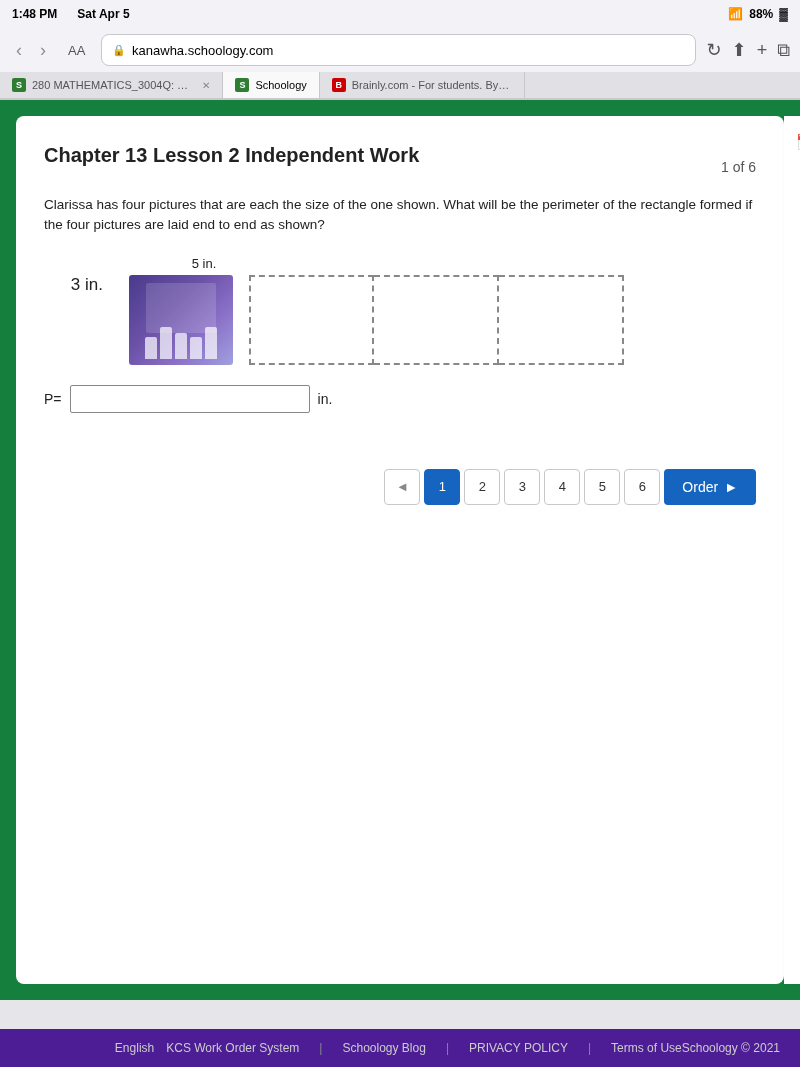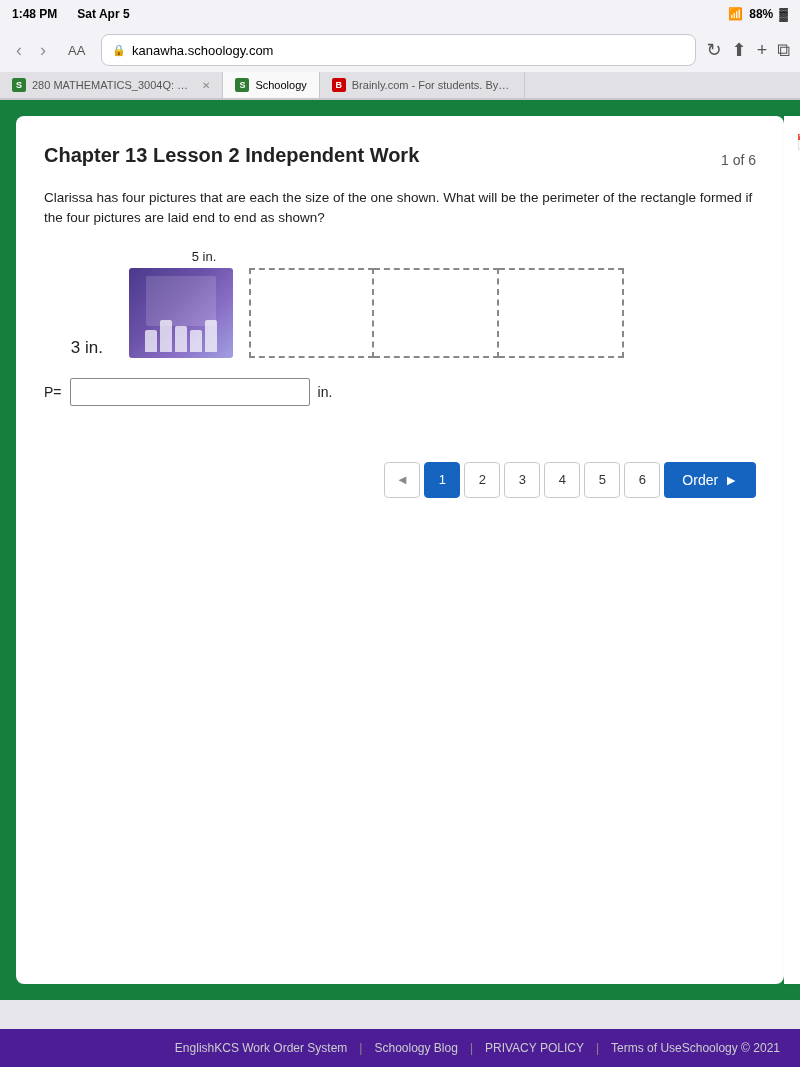--- a/index.html
+++ b/index.html
@@ -173,21 +173,21 @@
       margin-bottom: 20px;
     }
     .question-title {
       font-size: 20px;
       font-weight: 600;
       color: #222;
     }
     .question-count {
       font-size: 14px;
       color: #555;
-      margin-top: 8px;
+      margin-top: 15px;
     }
 
     
     .question-text {
       font-size: 13.5px;
       color: #222;
       line-height: 1.5;
       margin-bottom: 20px;
     }
 
@@ -201,21 +201,21 @@
       font-size: 13px;
       font-weight: 500;
       color: #222;
       text-align: center;
       margin-left: 80px;
       margin-bottom: 4px;
       width: 120px;
     }
     .diagram-row {
       display: flex;
-      align-items: flex-end;
+      align-items: flex-start;
       gap: 16px;
     }
     .dimension-label-left {
       font-size: 17px;
       font-weight: 500;
       color: #222;
       width: 55px;
       text-align: right;
       padding-right: 10px;
     }
@@ -357,22 +357,23 @@
       display: flex;
       align-items: center;
       justify-content: flex-end;
       position: absolute;
       bottom: 0;
       left: 0;
       right: 0;
     }
     .footer-links {
       display: flex;
-      gap: 12px;
-      align-items: center;
+      gap: 20px;
+      align-items: center;
+      padding-left: 12px;
     }
     .footer-link {
       color: #ccc;
       text-decoration: none;
       font-size: 12px;
       cursor: pointer;
     }
     .footer-divider {
       color: #888;
     }

